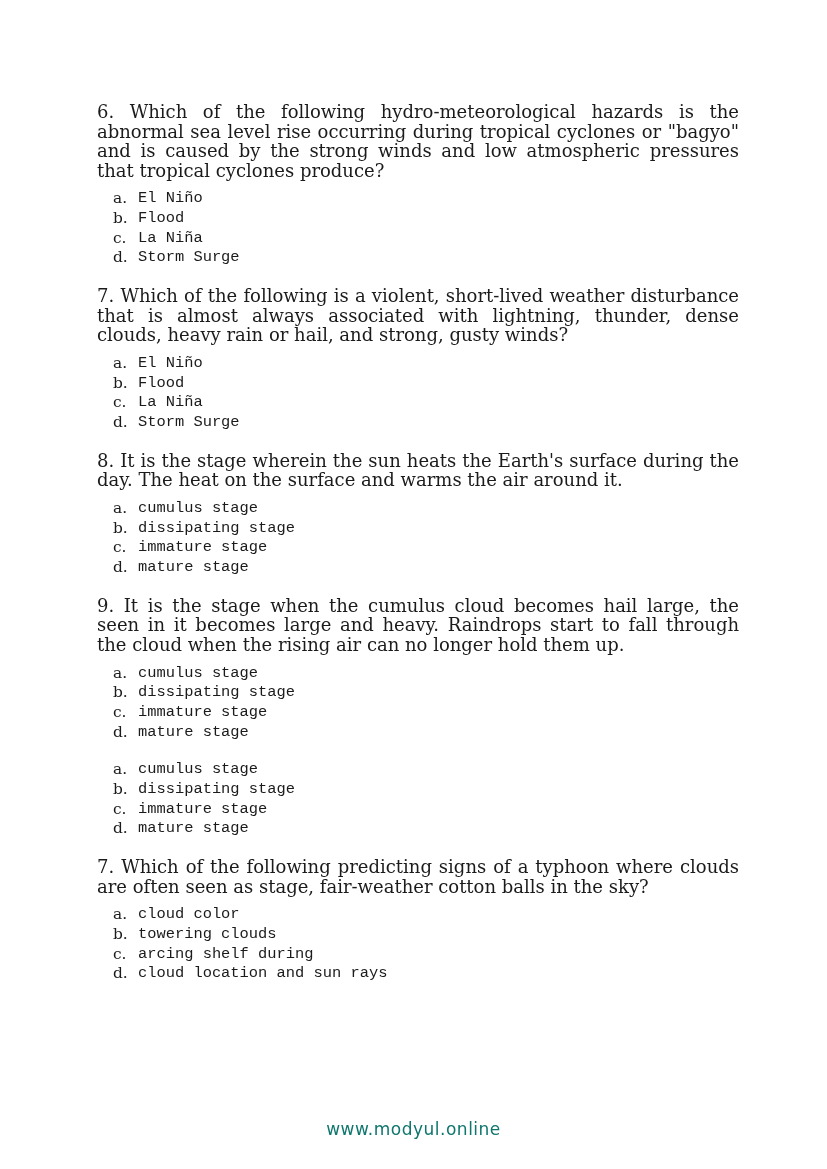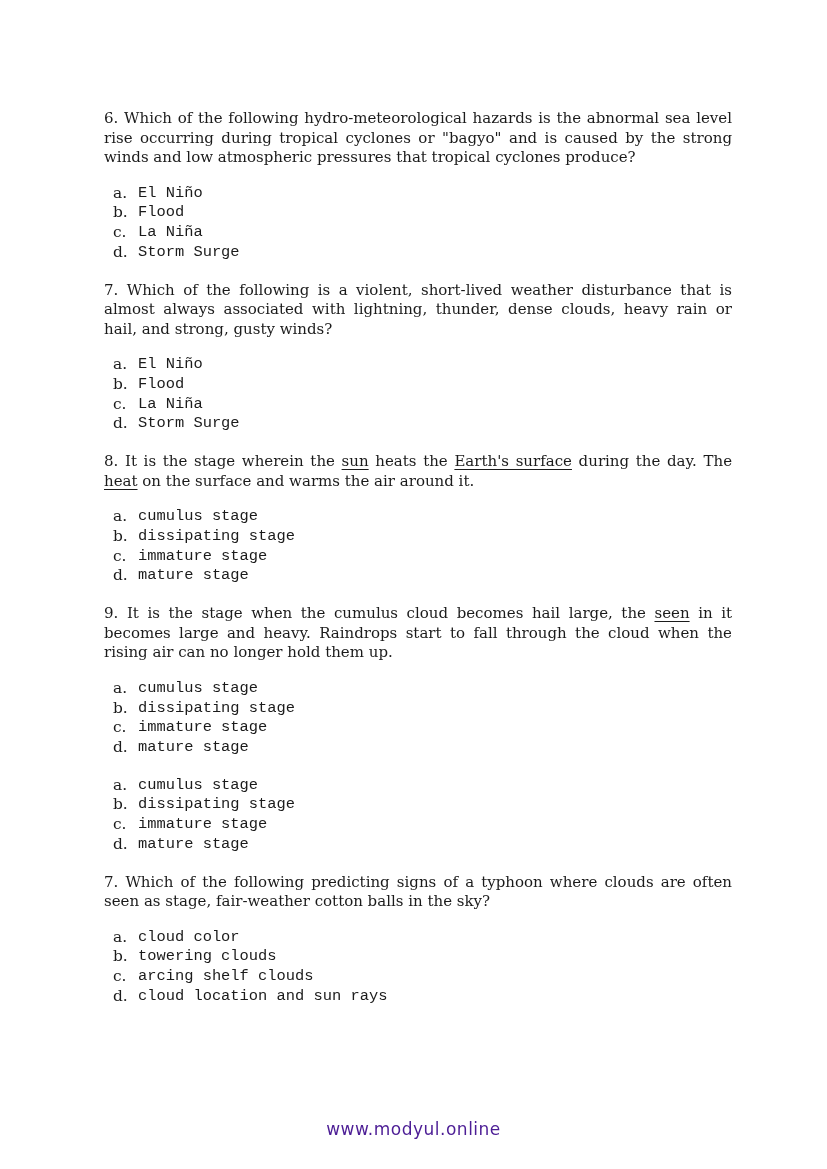--- a/index.html
+++ b/index.html
@@ -19,27 +19,26 @@
   .content {
     position: absolute;
     left: 88px;
     top: 93px;
     width: 660px;
   }
   .question {
     margin: 0 0 18px 0;
   }
   .q-text {
-    margin: 16px;
+    margin: 9px;
     text-align: justify;
-    font-size: 15px;
+    font-size: 18px;
     line-height: 19.6px;
   }
   .underline {
-    text-decoration: underline;
     text-underline-offset: 3px;
   }
   .options {
     margin-left: 25px;
   }
   .option {
     display: flex;
     font-size: 15.4px;
     line-height: 19.7px;
   }
@@ -53,21 +52,21 @@
   }
   .footer {
     position: absolute;
     left: 0;
     right: 0;
     top: 1119px;
     text-align: center;
     font-family: "DejaVu Sans", "Liberation Sans", sans-serif;
     font-size: 17px;
     letter-spacing: 0.5px;
-    color: #4c1d95;
+    color: #0f766e;
   }
 </style>
 </head>
 <body>
 
 <div class="page">
   <div class="content">
       <div class="question">
         <p class="q-text"><span>6. </span><span>Which of the following hydro-meteorological hazards is the abnormal sea level rise occurring during tropical cyclones or "bagyo" and is caused by the strong winds and low atmospheric pressures that tropical cyclones produce?</span></p>
         <div class="options">
@@ -178,21 +177,21 @@
           <div class="option">
             <span class="opt-letter">a.</span>
             <span class="opt-label">cloud color</span>
           </div>
           <div class="option">
             <span class="opt-letter">b.</span>
             <span class="opt-label">towering clouds</span>
           </div>
           <div class="option">
             <span class="opt-letter">c.</span>
-            <span class="opt-label">arcing shelf clouds</span>
+            <span class="opt-label">arcing shelf during</span>
           </div>
           <div class="option">
             <span class="opt-letter">d.</span>
             <span class="opt-label">cloud location and sun rays</span>
           </div>
         </div>
       </div>
     </div>
   <div class="footer">www.modyul.online</div>
 </div>

